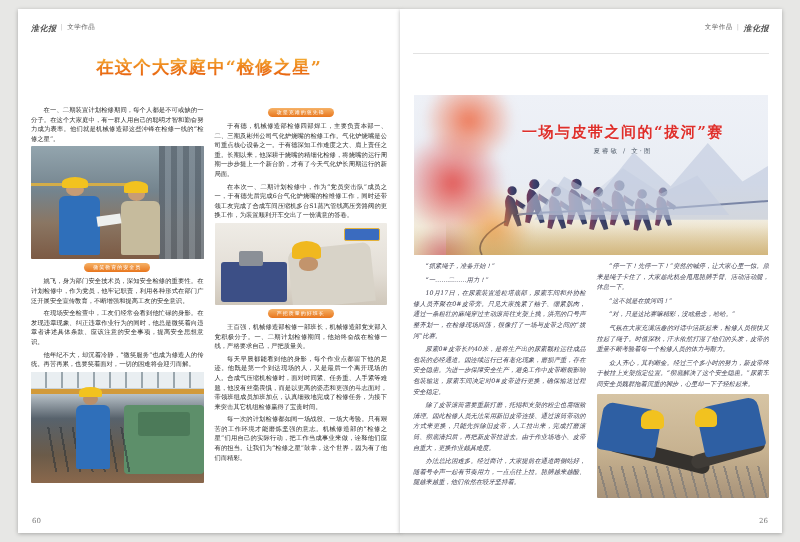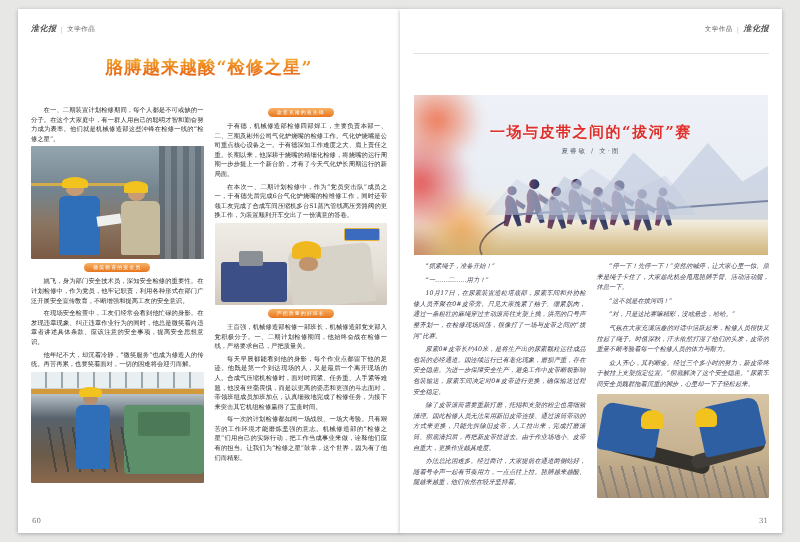--- a/index.html
+++ b/index.html
@@ -2,21 +2,21 @@
 <html><head>
 <meta charset="utf-8">
 <style>
   html,body{margin:0;padding:0;}
   body{width:800px;height:542px;background:#e7e7e5;font-family:"DejaVu Serif","Liberation Serif",serif;overflow:hidden;}
   .stage{position:relative;width:800px;height:542px;}
   .page{position:absolute;top:9px;width:382px;height:524px;background:#fff;box-shadow:0 1px 4px rgba(0,0,0,.28);overflow:hidden;}
   .page-left{left:18px;border-right:1px solid #ddd;}
   .page-right{left:400px;}
   
-  .ph-header{position:absolute;top:14px;font-size:6.5px;color:#666;letter-spacing:.5px;display:flex;align-items:flex-end;gap:4px;}
+  .ph-header{position:absolute;top:14px;font-size:6.5px;color:#666;letter-spacing:.5px;display:flex;align-items:flex-start;gap:4px;}
   .ph-header.hl{left:13px;}
   .ph-header.hr{right:13px;}
   .logo{font-style:italic;font-weight:bold;color:#555;font-size:8px;}
   .hdiv{color:#bbb;}
   .hrule{position:absolute;top:44px;left:13px;right:13px;height:1px;background:#e2e2e2;}
   
   .ltitle{position:absolute;top:46px;left:0;width:100%;margin:0;text-align:center;font-size:17.5px;font-weight:800;letter-spacing:1px;background:linear-gradient(180deg,#f6b93d 10%,#ef8a1f 45%,#e85d0e 90%);-webkit-background-clip:text;background-clip:text;color:transparent;text-shadow:0 0 1px rgba(232,120,30,.15);}
   .lbyline{position:absolute;top:78px;left:0;width:100%;text-align:center;font-size:6.5px;color:#444;letter-spacing:2px;}
   
   .cols{position:absolute;top:96px;left:13px;right:13px;bottom:22px;display:flex;gap:11px;overflow:hidden;}
@@ -60,21 +60,21 @@
   .photo4{height:104px;background:linear-gradient(180deg,#d6c4a4 0%,#c7b290 55%,#a8937a 100%);margin-top:4px;}
   .p4-w1{left:2%;top:12%;width:34%;height:46%;background:#2e5fa3;border-radius:10px 14px 4px 4px;transform:rotate(10deg);}
   .p4-h1{left:26%;top:16%;width:13%;height:18%;background:#f2c21f;border-radius:50% 50% 20% 20%;}
   .p4-w2{right:4%;top:8%;width:36%;height:48%;background:#2e5fa3;border-radius:14px 10px 4px 4px;transform:rotate(-12deg);}
   .p4-h2{right:30%;top:14%;width:13%;height:18%;background:#f2c21f;border-radius:50% 50% 20% 20%;}
   .p4-roller{left:6%;top:52%;width:60%;height:14%;background:#35322e;border-radius:8px;transform:rotate(14deg);}
   .p4-roller2{right:2%;top:50%;width:44%;height:13%;background:#403c37;border-radius:8px;transform:rotate(-16deg);}
   .p4-frame{left:0;bottom:0;width:100%;height:30%;background:repeating-linear-gradient(75deg,transparent 0 9px,#8e857a 9px 11px);}
   
   .banner{position:absolute;top:86px;left:14px;width:354px;height:160px;overflow:hidden;background:linear-gradient(180deg,#eef1f7 0%,#e9edf4 55%,#f2ecdc 82%,#e3d2ac 100%);}
-  .banner > div{position:absolute;}
+  .banner > div{position:absolute;margin-left:32px;}
   .mtn1{right:-4%;top:18%;width:70%;height:60%;background:#b9c5da;opacity:.55;clip-path:polygon(0 100%,12% 55%,26% 75%,40% 30%,55% 65%,70% 20%,84% 60%,100% 35%,100% 100%);}
   .mtn2{left:20%;top:30%;width:60%;height:45%;background:#cdd6e6;opacity:.5;clip-path:polygon(0 100%,15% 50%,32% 80%,50% 35%,68% 70%,85% 45%,100% 100%);}
   .ink{left:-12%;top:-10%;width:46%;height:130%;filter:blur(5px);background:
       radial-gradient(40% 30% at 40% 20%,rgba(238,100,60,.85),transparent 70%),
       radial-gradient(45% 35% at 30% 50%,rgba(224,52,47,.8),transparent 72%),
       radial-gradient(35% 28% at 55% 72%,rgba(240,150,60,.75),transparent 70%),
       radial-gradient(30% 22% at 25% 85%,rgba(200,60,90,.6),transparent 70%);}
   .wash{left:0;bottom:0;width:100%;height:22%;background:linear-gradient(180deg,transparent,rgba(190,150,70,.45));}
   .figsvg{left:0;top:0;width:100%;height:100%;}
   .rtitle{left:0;top:28px;width:100%;text-align:center;font-size:15px;font-weight:800;color:#df2f2b;letter-spacing:1.5px;text-shadow:0 1px 0 rgba(255,255,255,.6);}
@@ -84,21 +84,21 @@
 <body>
 
 <div class="stage">
 
   <div class="page page-left">
     <div class="ph-header hl">
       <span class="logo">淮化报</span>
       <span class="hdiv">|</span>
       <span class="section">文学作品</span>
     </div>
-    <h1 class="ltitle">胳膊越来越酸“检修之星”</h1>
+    <h1 class="ltitle">在这个大家庭中“检修之星”</h1>
 
     <div class="cols">
       <div class="col">
         <p>在一、二期装置计划检修期间，每个人都是不可或缺的一分子。在这个大家庭中，有一群人用自己的聪明才智和勤奋努力成为表率。他们就是机械修造部这些冲锋在检修一线的“检修之星”。</p>
         <div class="photo photo1">
           <div class="p1-rail"></div>
           <div class="p1-pipes"></div>
           <div class="p1-w1"></div>
           <div class="p1-h1"></div>
           <div class="p1-c1"></div>
@@ -206,15 +206,15 @@
           <div class="p4-frame"></div>
           <div class="p4-roller"></div>
           <div class="p4-roller2"></div>
           <div class="p4-w1"></div>
           <div class="p4-h1"></div>
           <div class="p4-w2"></div>
           <div class="p4-h2"></div>
         </div>
       </div>
     </div>
-    <div class="pagenum pn-right">31</div>
+    <div class="pagenum pn-right">26</div>
   </div>
 </div>
 
 </body></html>

